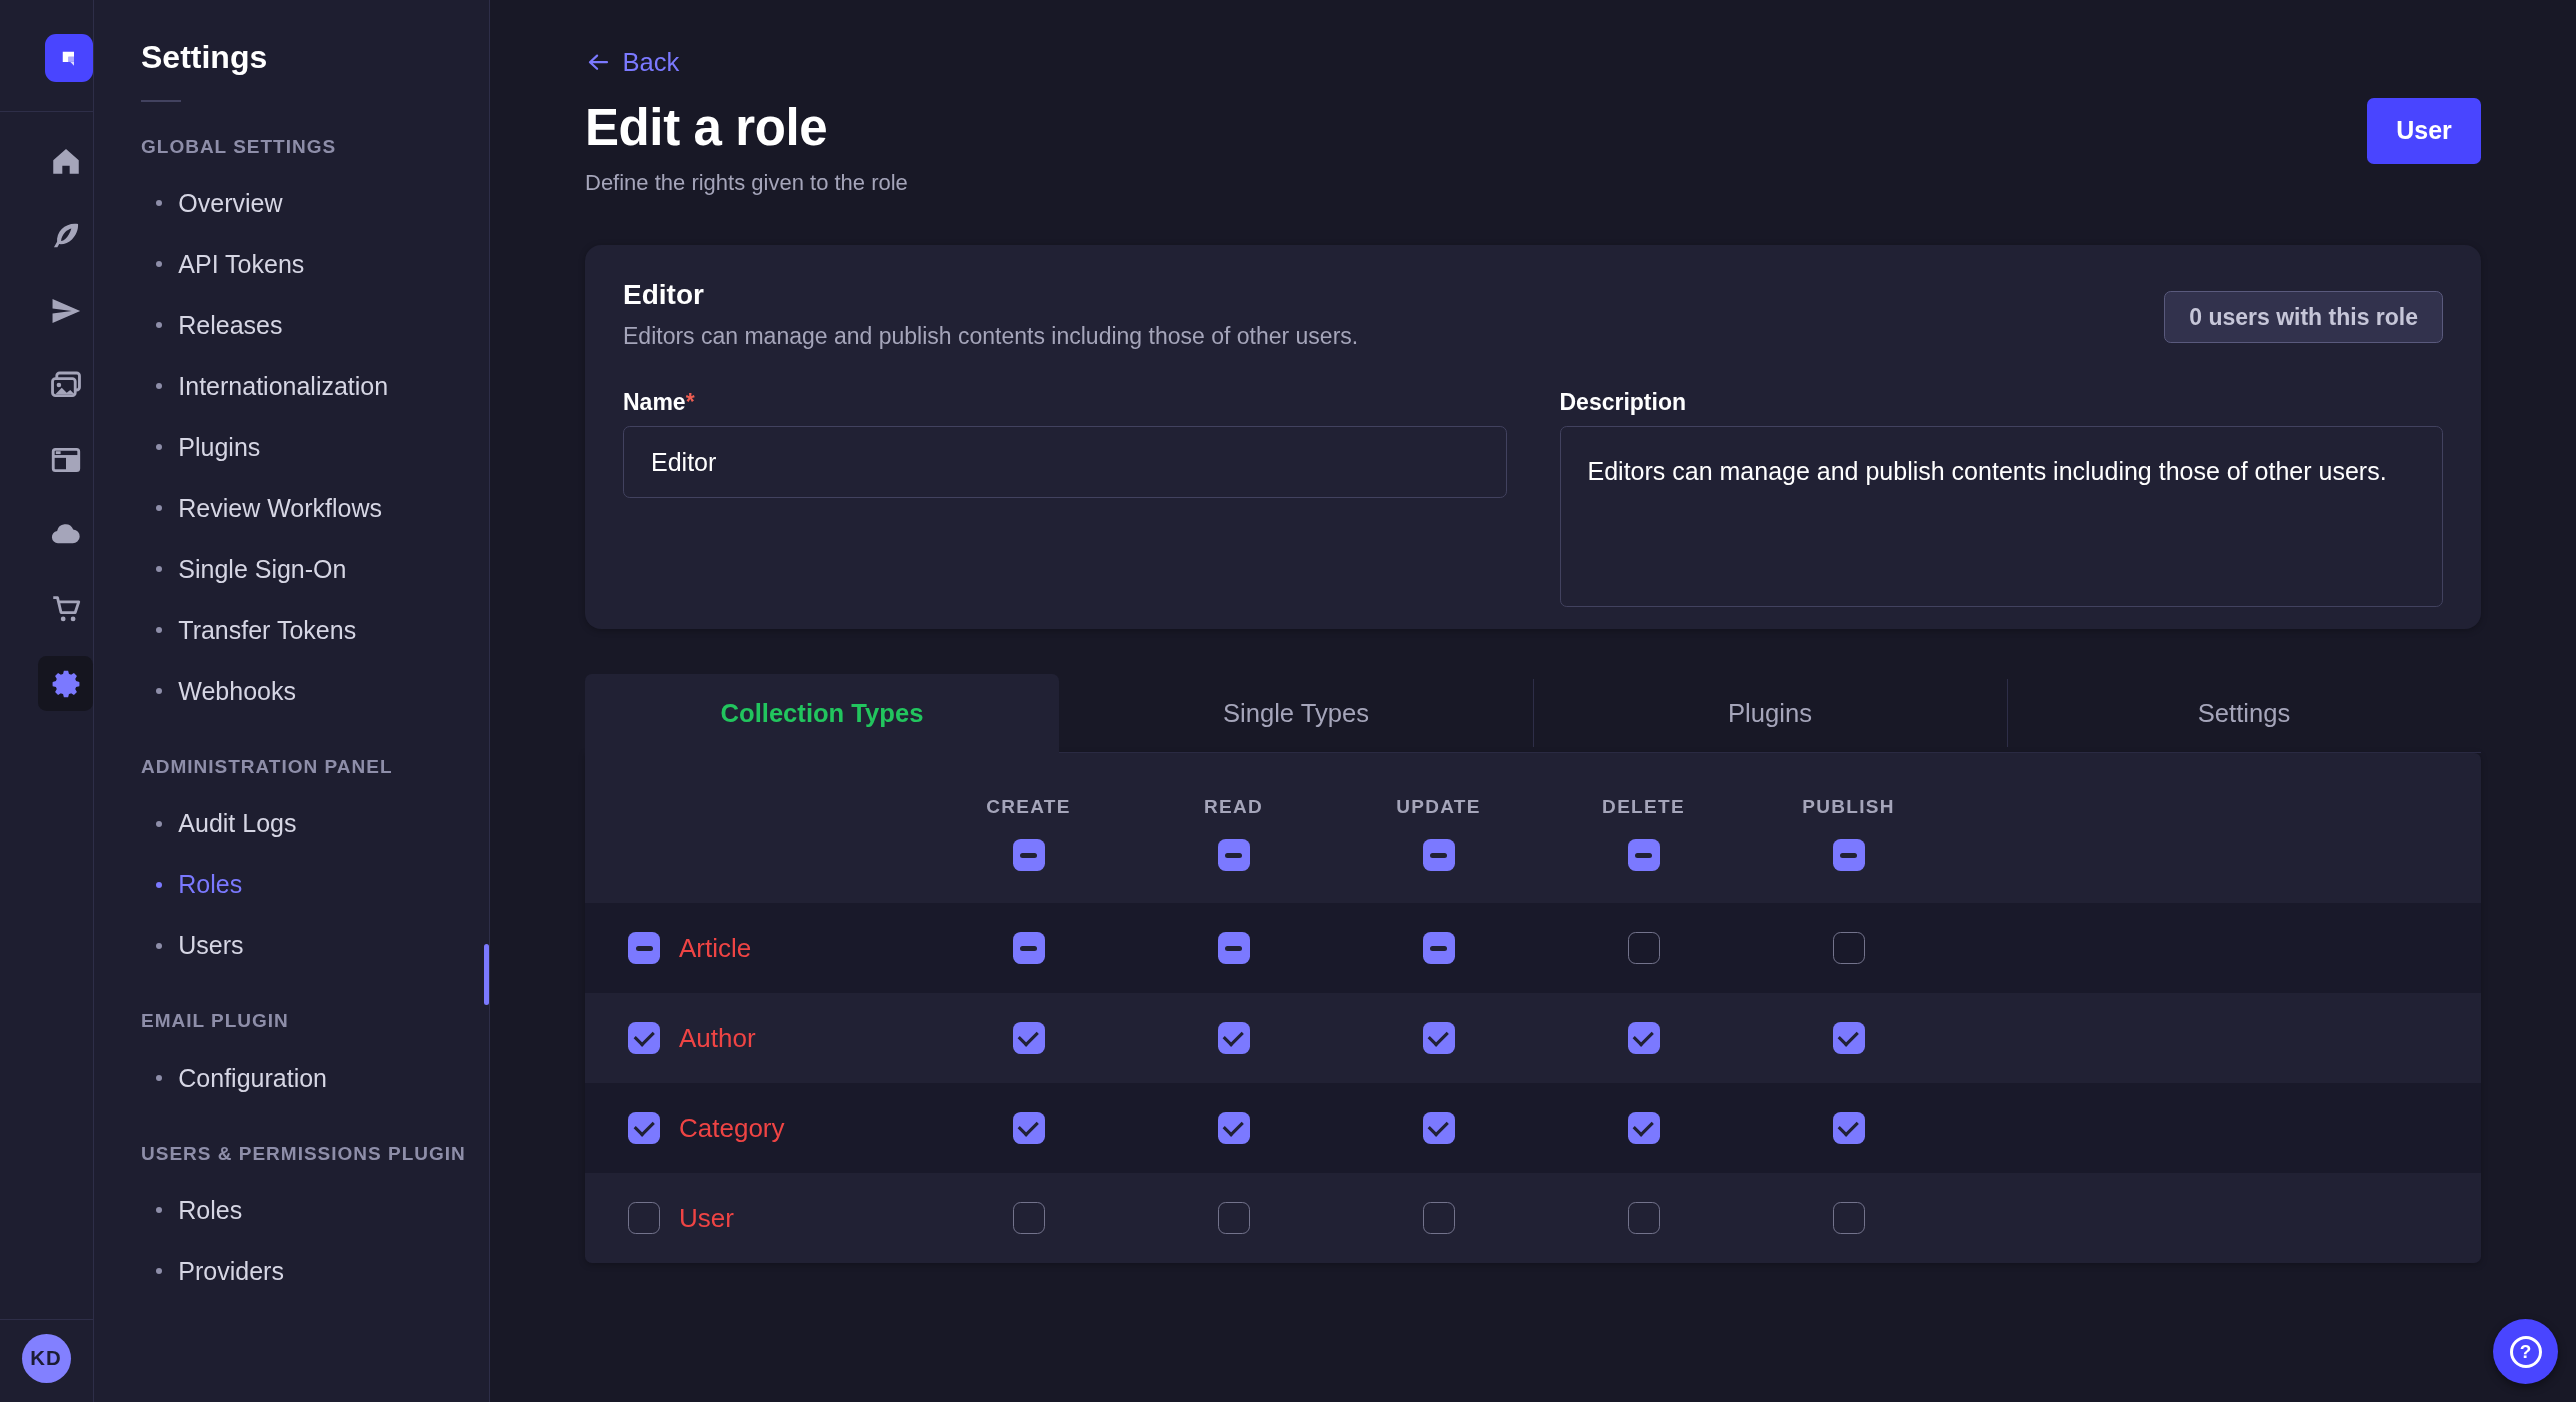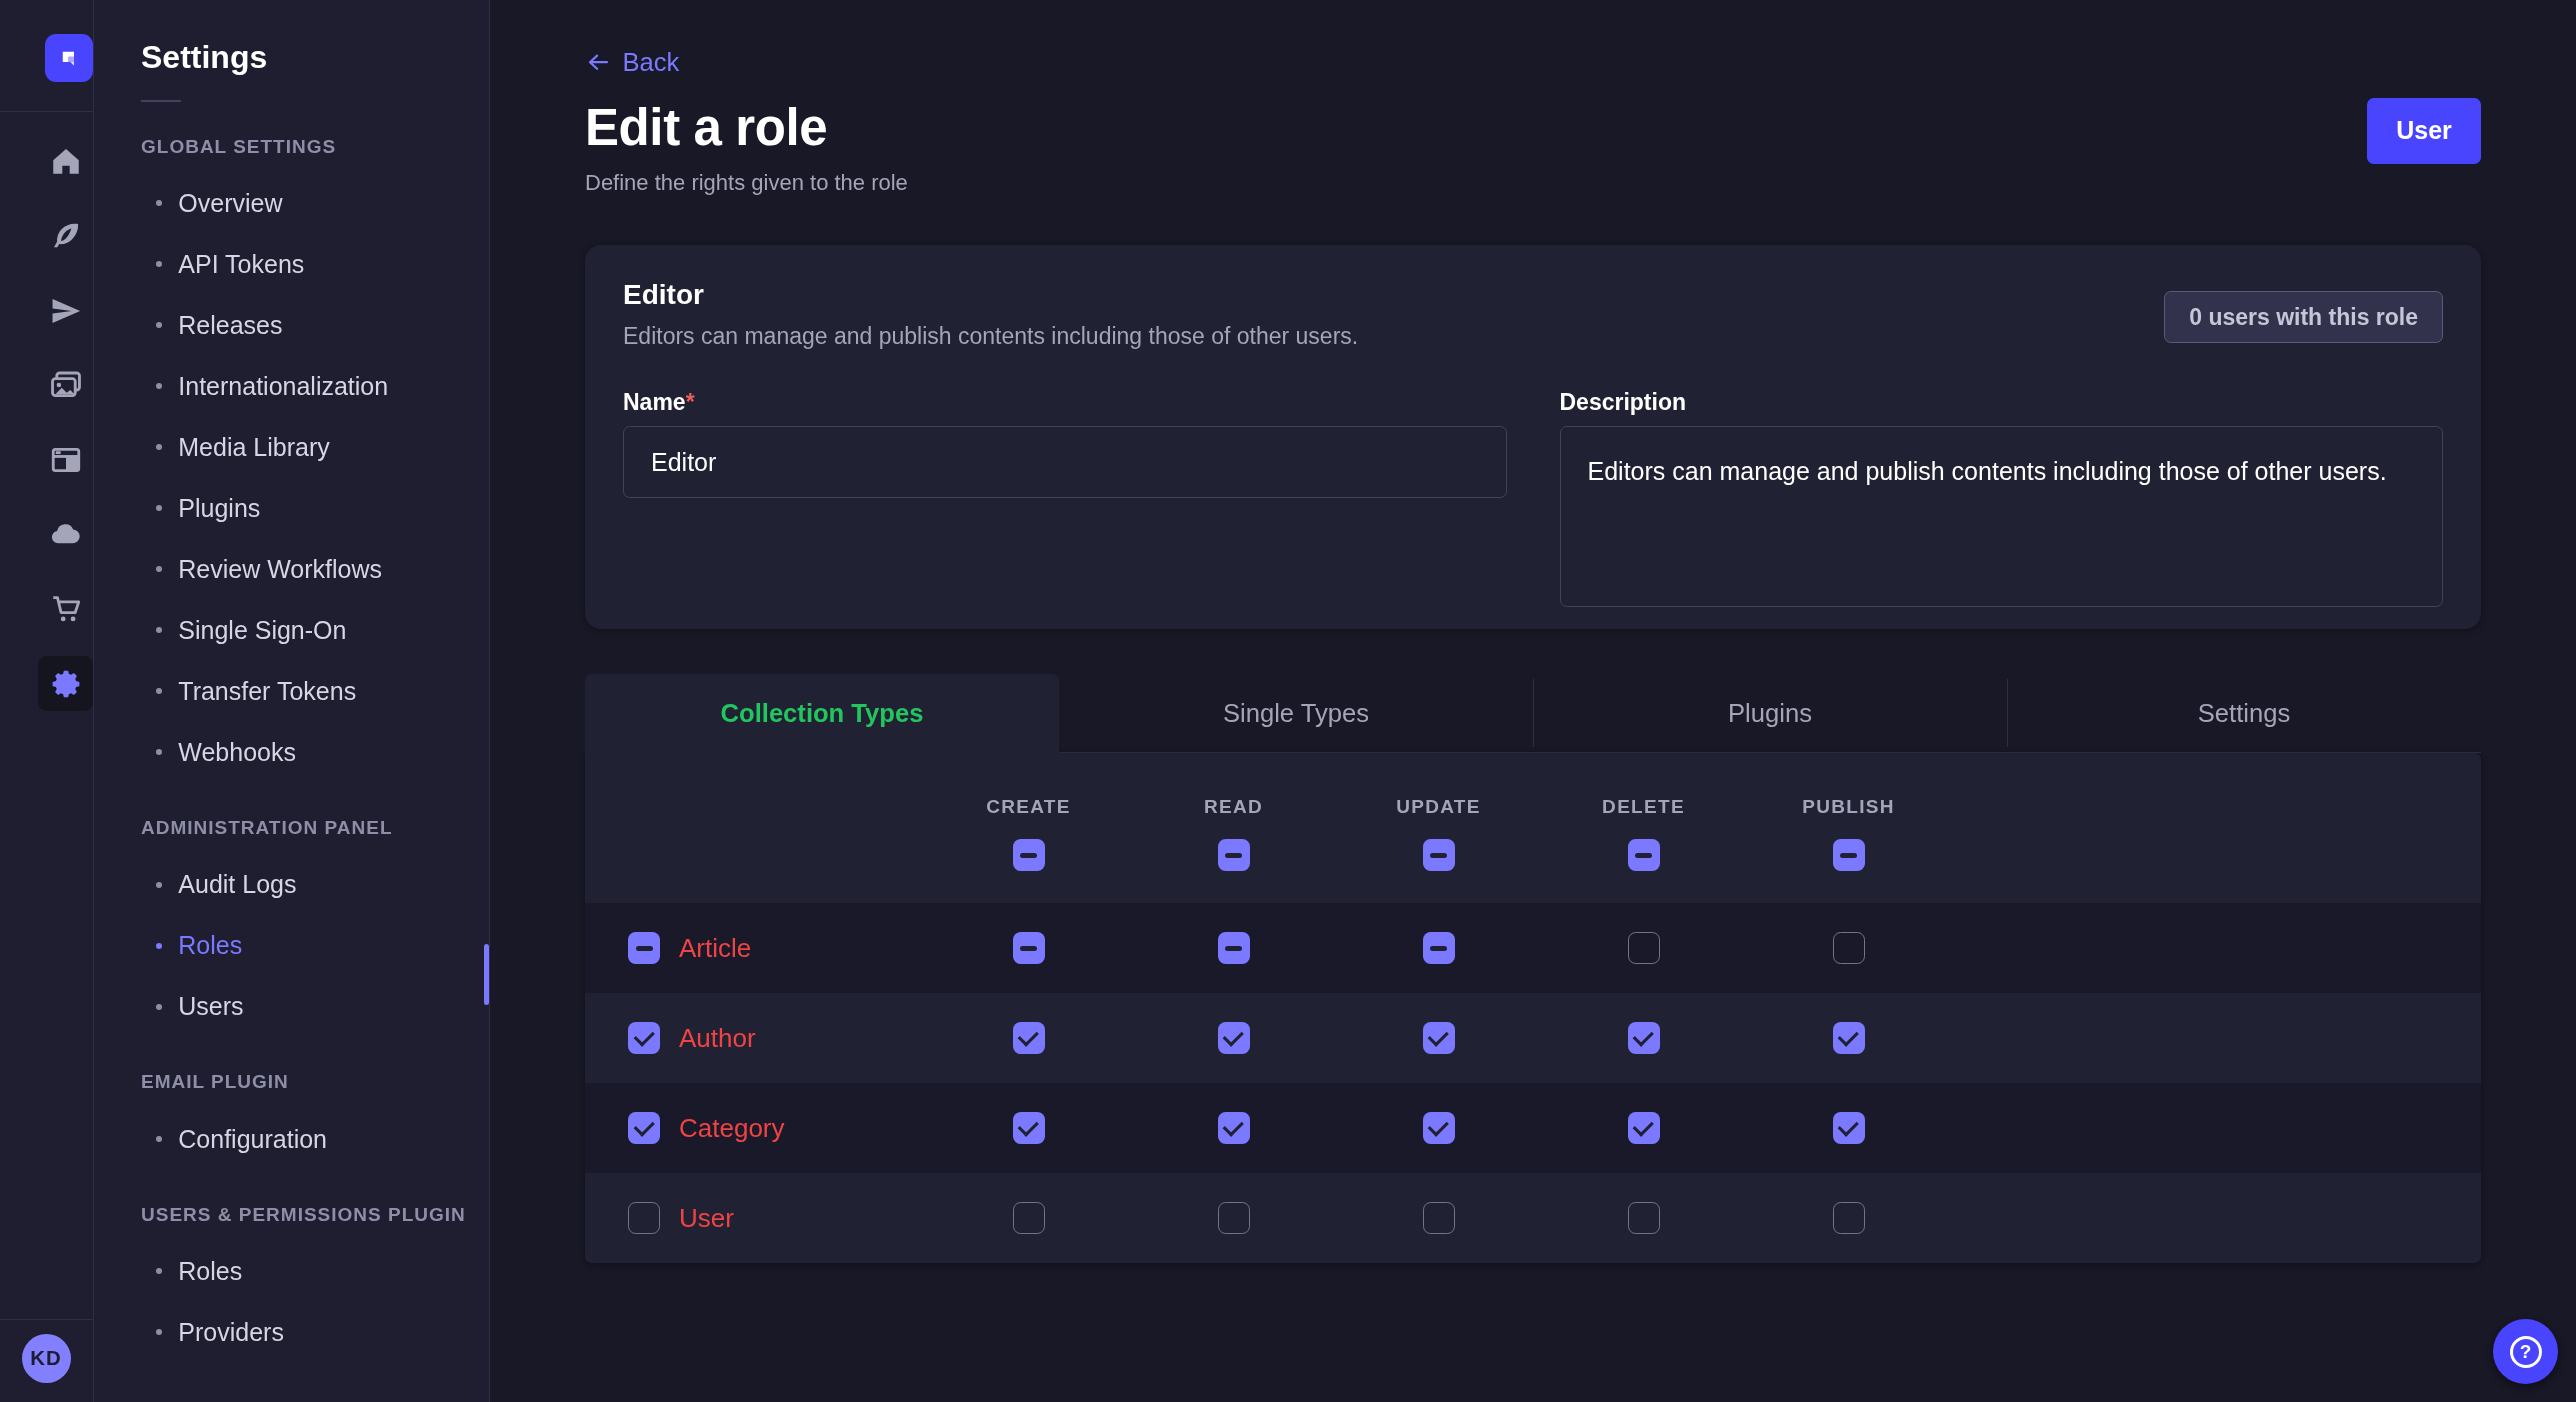--- a/index.html
+++ b/index.html
@@ -269,24 +269,20 @@
   <div class="side-item">
     <span class="bullet"></span>
     <span class="side-label">Releases</span>
   </div>
 
   <div class="side-item">
     <span class="bullet"></span>
     <span class="side-label">Internationalization</span>
   </div>
 
-  <div class="side-item">
-    <span class="bullet"></span>
-    <span class="side-label">Media Library</span>
-  </div>
 
   <div class="side-item">
     <span class="bullet"></span>
     <span class="side-label">Plugins</span>
   </div>
 
   <div class="side-item">
     <span class="bullet"></span>
     <span class="side-label">Review Workflows</span>
   </div>

